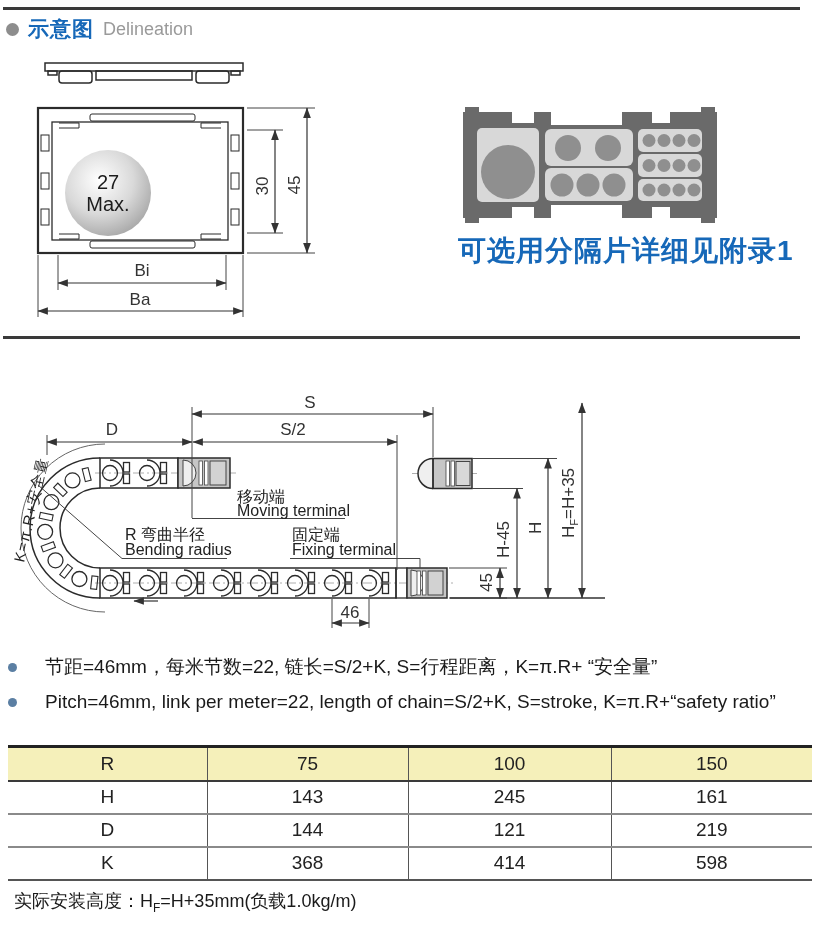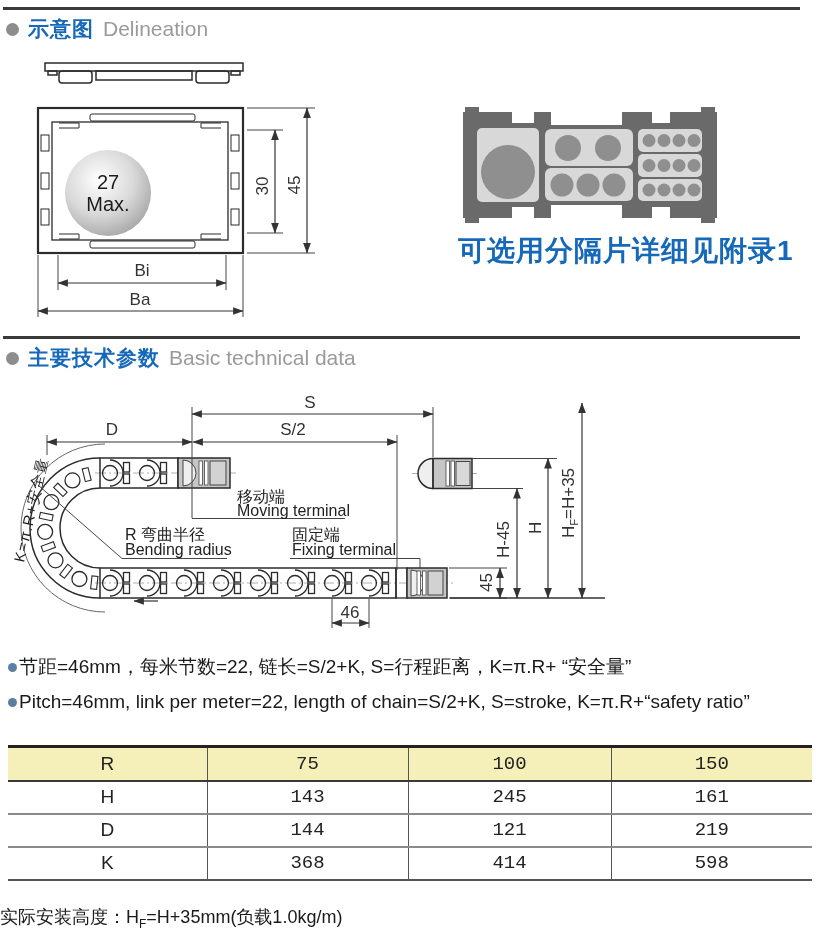--- a/index.html
+++ b/index.html
@@ -2,36 +2,36 @@
 <html><head>
 <meta charset="utf-8">
 <style>
   html,body{margin:0;padding:0;background:#fff;}
   .page{position:relative;width:820px;height:940px;background:#fff;overflow:hidden;
         font-family:"Liberation Sans", sans-serif;color:#222;}
   .divider{position:absolute;left:3px;width:797px;height:2.5px;background:#3a3a3a;}
   .sec-header{position:absolute;left:6px;display:flex;align-items:center;gap:9px;}
   .sec-bullet{width:13px;height:13px;border-radius:50%;background:#8d8d8d;flex:0 0 auto;}
   .title-zh{font-size:21px;font-weight:bold;color:#1668b8;letter-spacing:1px;}
-  .title-en{font-size:21px;color:#9a9a9a;}
+  .title-en{font-size:18px;color:#9a9a9a;}
   svg text{font-family:"Liberation Sans", sans-serif;fill:#222;}
   .dimlbl{font-size:17px;fill:#333;}
   .lbl{font-size:16px;fill:#222;}
   .balllbl{font-size:20px;fill:#1c1c1c;}
   .caption-blue{position:absolute;left:458px;top:232px;font-size:28px;font-weight:bold;color:#1668b8;letter-spacing:1px;}
-  .note-line{position:absolute;left:8px;display:flex;align-items:center;gap:2px;font-size:19px;color:#1a1a1a;}
+  .note-line{position:absolute;left:8px;display:flex;align-items:center;gap:28px;font-size:19px;color:#1a1a1a;}
   .note-bullet{width:9px;height:9px;border-radius:50%;background:#5b7fa3;flex:0 0 auto;}
   table.data{position:absolute;left:8px;top:745px;width:804px;border-collapse:collapse;
              border-top:3px solid #222;border-bottom:2px solid #555;table-layout:fixed;}
   table.data th, table.data td{text-align:center;font-size:19px;font-weight:normal;color:#222;padding:0;}
   table.data thead tr{background:#f5f0ba;border-bottom:2.5px solid #3a3a3a;height:34px;}
   table.data tbody tr{height:33px;}
   table.data tbody tr + tr{border-top:2px solid #8a8a8a;}
-  table.data th + th, table.data td + td{border-left:1.3px solid #555;font-family:Liberation Mono, monospace;}
-  .footer-line{position:absolute;left:0;font-size:18px;color:#1a1a1a;margin-top:16px;}
+  table.data th + th, table.data td + td{border-left:1.3px solid #555;}
+  .footer-line{position:absolute;left:14px;font-size:18px;color:#1a1a1a;}
   .footer-line sub{font-size:12px;}
 </style>
 </head>
 <body>
 
 <div class="page">
 
   <div class="divider" style="top:7px"></div>
 
   <div class="sec-header" style="top:15px">
@@ -143,25 +143,20 @@
         <circle cx="649" cy="190" r="6.5"></circle>
           <circle cx="664" cy="190" r="6.5"></circle>
           <circle cx="679" cy="190" r="6.5"></circle>
           <circle cx="694" cy="190" r="6.5"></circle>
       </g>
     </g>
   </svg>
   <div class="caption-blue">可选用分隔片详细见附录1</div>
 
   <div class="divider" style="top:336px"></div>
-  <div class="sec-header" style="top:344px">
-    <span class="sec-bullet"></span>
-    <span class="title-zh">主要技术参数</span>
-    <span class="title-en">Basic technical data</span>
-  </div>
 
   <svg style="position:absolute;left:0;top:385px" width="820" height="260" viewBox="0 0 820 260">
     <defs>
       <marker id="arr2" viewBox="0 0 10 8" markerWidth="11" markerHeight="9" refX="9.5" refY="4" orient="auto-start-reverse" markerUnits="userSpaceOnUse">
         <path d="M0.5,0.5 L10,4 L0.5,7.5 Z" fill="#333"></path>
       </marker>
       <g id="lu" fill="none" stroke="#2b2b2b" stroke-width="1.3">
         <path d="M10,2 A13,13 0 0 1 10,28"></path>
         <circle cx="10" cy="15" r="7.5"></circle>
         <rect x="23.5" y="4.5" width="6" height="9.5"></rect>

